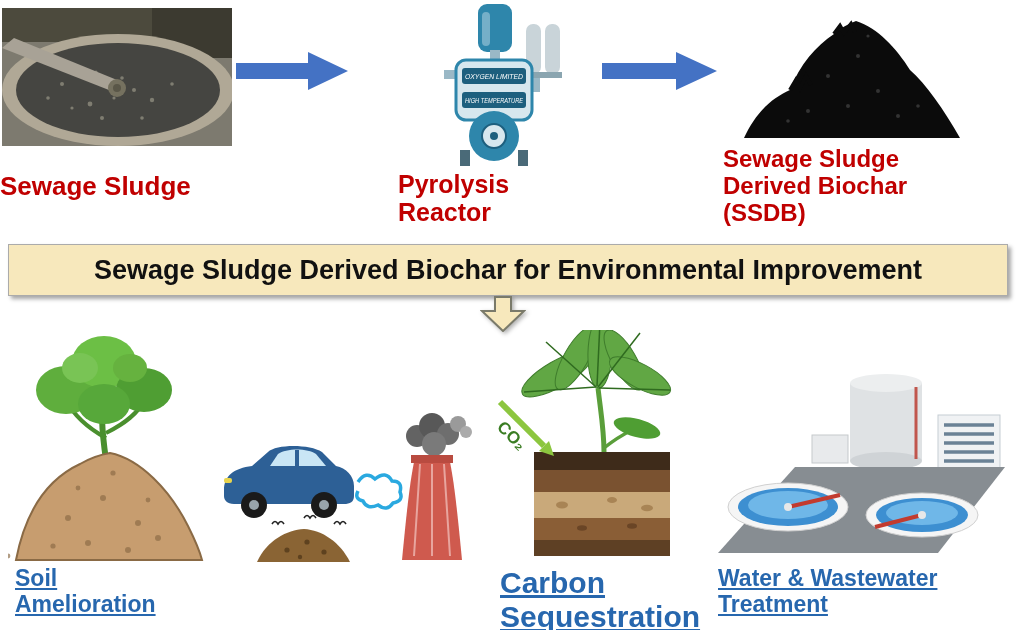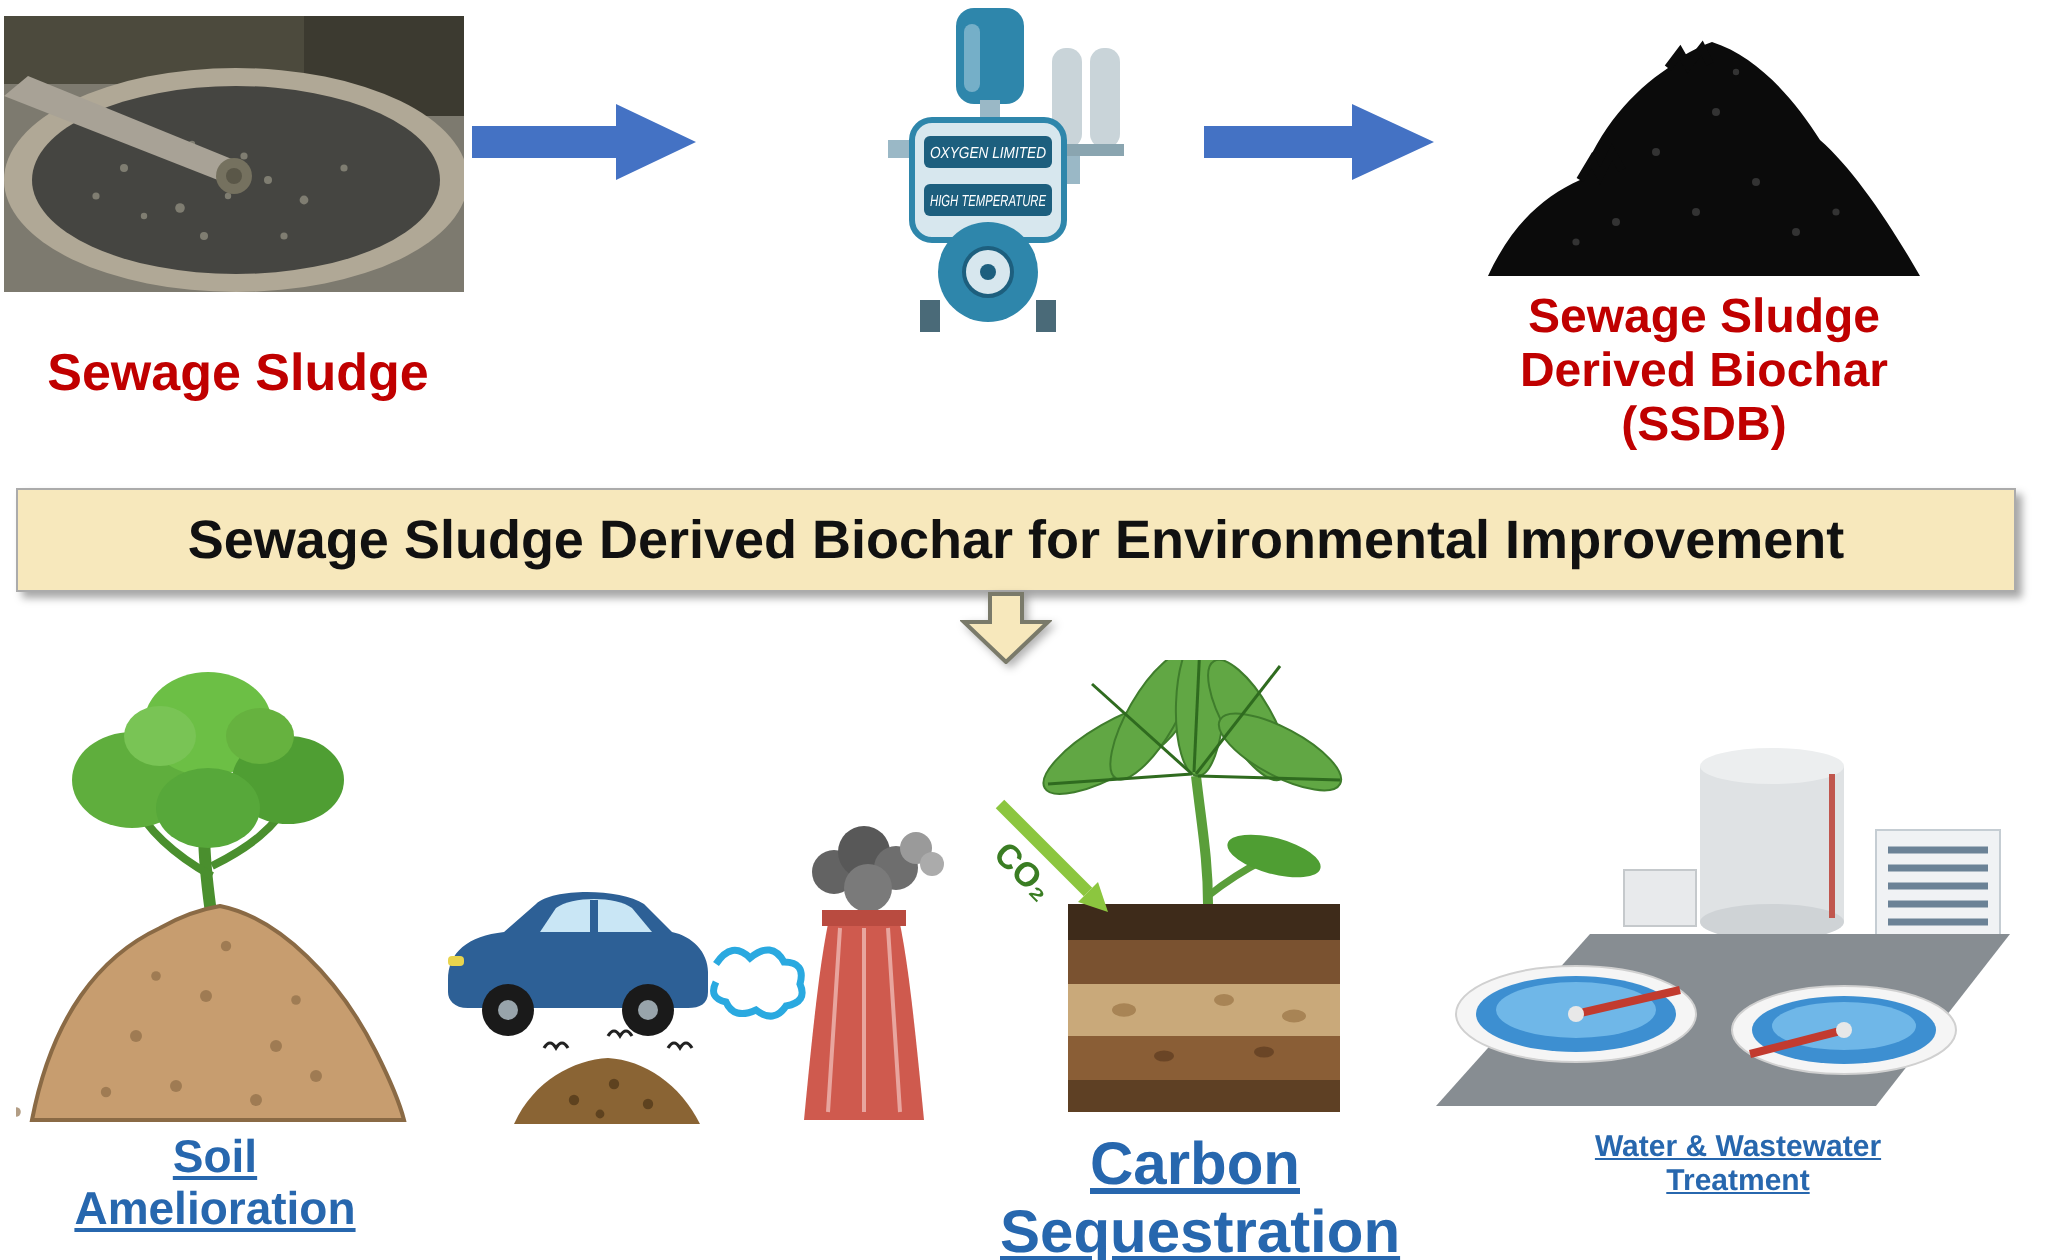--- a/index.html
+++ b/index.html
@@ -1,21 +1,21 @@
 <!DOCTYPE html>
 <html><head>
 <meta charset="utf-8">
 <style>
   html,body{margin:0;padding:0;background:#fff;}
   #stage{
     position:relative;width:1024px;height:630px;background:#ffffff;
     font-family:"Liberation Sans",sans-serif;overflow:hidden;
   }
   .abs{position:absolute;}
-  .lbl{font-weight:bold;text-align:center;white-space:pre-line;line-height:1.12;}
+  .lbl{font-weight:bold;text-align:left;white-space:pre-line;line-height:1.12;}
   .lbl-red{color:#C00000;}
   .lbl-blue{color:#2767AE;text-decoration:underline;}
   #banner{
     left:8px;top:244px;width:1000px;height:52px;
     background:#F7E8BC;border:1px solid #ABABAB;
     box-shadow:3px 3px 4px rgba(0,0,0,0.35);
     display:flex;align-items:center;justify-content:center;
     font-weight:bold;font-size:27px;color:#111;box-sizing:border-box;
     letter-spacing:0px;
   }
@@ -76,20 +76,22 @@
       <text x="86" y="77" text-anchor="middle" font-size="8" fill="#ffffff" textLength="58" lengthAdjust="spacingAndGlyphs">OXYGEN LIMITED</text>
       <rect x="54" y="90" width="64" height="16" rx="3" fill="#1d5f7e"></rect>
       <text x="86" y="101" text-anchor="middle" font-size="8" fill="#ffffff" textLength="58" lengthAdjust="spacingAndGlyphs">HIGH TEMPERATURE</text>
       <rect x="52" y="148" width="10" height="16" fill="#4a6a78"></rect>
       <rect x="110" y="148" width="10" height="16" fill="#4a6a78"></rect>
       <circle cx="86" cy="134" r="25" fill="#2e86ab"></circle>
       <circle cx="86" cy="134" r="12" fill="#d7e7ee" stroke="#1d5f7e" stroke-width="2"></circle>
       <circle cx="86" cy="134" r="4" fill="#1d5f7e"></circle>
     </svg>
   </div>
+  <div class="abs lbl lbl-red" style="left:398px;top:170px;width:185px;font-size:25px;">Pyrolysis
+Reactor</div>
 
   <div class="abs" style="left:602px;top:52px;width:115px;height:38px;">
     <svg width="115" height="38" viewBox="0 0 115 38">
       <polygon points="0,11 74,11 74,0 115,19 74,38 74,27 0,27" fill="#4472C4"></polygon>
     </svg>
   </div>
 
   <div class="abs" style="left:738px;top:6px;width:228px;height:136px;">
     <svg width="228" height="136" viewBox="0 0 228 136">
       <path d="M6,132 C18,106 34,92 52,84 C62,58 78,40 96,28 C102,22 110,18 118,15 C140,22 158,42 172,64 C188,78 206,104 222,132 Z" fill="#0b0b0b"></path>
@@ -274,16 +276,16 @@
         <line x1="222" y1="160" x2="175" y2="172" stroke="#c23b2f" stroke-width="4"></line>
         <circle cx="222" cy="160" r="4" fill="#e8e8e8"></circle>
       </g>
     </svg>
   </div>
 
   <div class="abs lbl lbl-blue" style="left:15px;top:566px;width:185px;font-size:23px;">Soil
 Amelioration</div>
   <div class="abs lbl lbl-blue" style="left:500px;top:566px;width:195px;font-size:30px;">Carbon
 Sequestration</div>
-  <div class="abs lbl lbl-blue" style="left:718px;top:566px;width:302px;font-size:15px;">Water &amp; Wastewater
+  <div class="abs lbl lbl-blue" style="left:718px;top:566px;width:302px;font-size:23px;">Water &amp; Wastewater
 Treatment</div>
 
 </div>
 
 </body></html>

